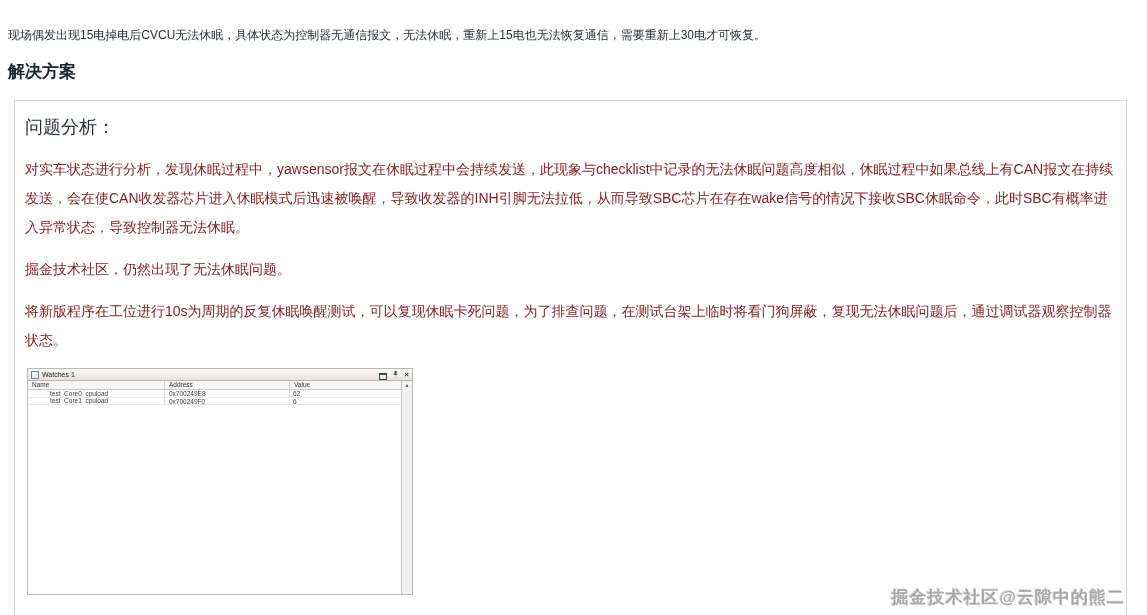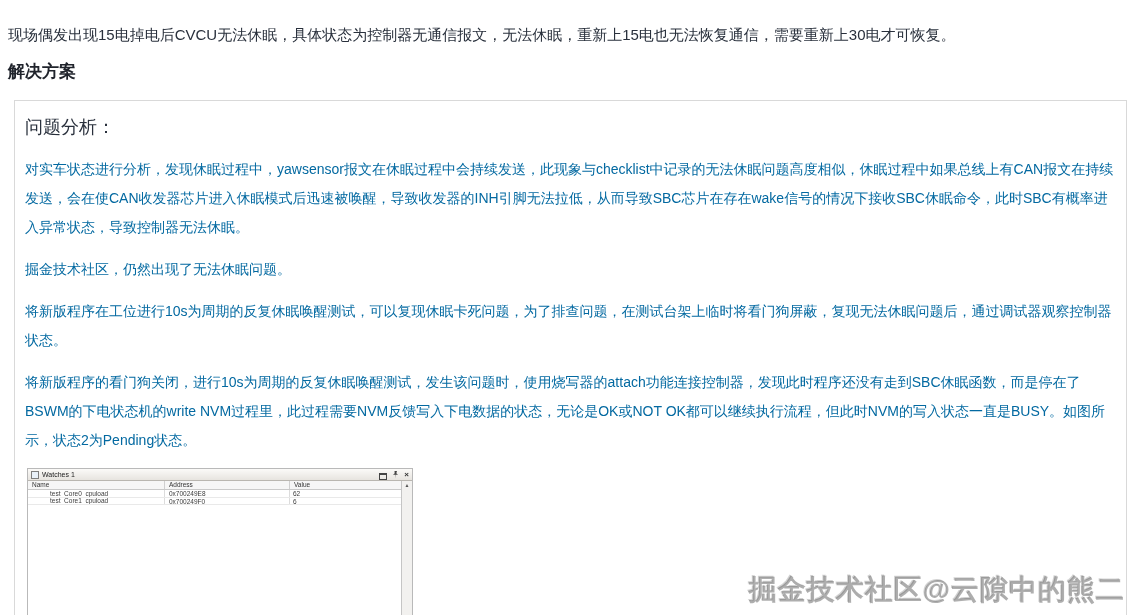--- a/index.html
+++ b/index.html
@@ -3,28 +3,28 @@
 <meta charset="utf-8">
 <style>
   html,body{margin:0;padding:0;}
   body{
     width:1147px;height:615px;overflow:hidden;background:#ffffff;
     font-family:"Liberation Sans","DejaVu Sans",sans-serif;color:#262c36;
     position:relative;
   }
   .content{padding:10px 14px 0 8px;}
   .section-heading{font-size:17px;font-weight:bold;color:#20242c;margin:0;line-height:24px;}
-  .lead{font-size:15px;line-height:26px;margin:12px 0 0 0;color:#29303c;}
+  .lead{font-size:12px;line-height:26px;margin:12px 0 0 0;color:#29303c;}
   .solution-heading{margin-top:12px;}
   .analysis-box{
     margin:16px 6px 0 6px;border:1px solid #d9d9d9;background:#fff;
     padding:8px 12px 24px 10px;min-height:600px;box-sizing:border-box;position:relative;
   }
   .analysis-title{font-size:18px;line-height:29px;margin:4px 0 0 0;color:#29303c;}
-  .analysis-paras p{font-size:14px;line-height:29px;margin:13px 0;color:#0369a1;}
+  .analysis-paras p{font-size:14px;line-height:29px;margin:13px 0;color:#7f1d1d;}
 
   
   .shot{width:386px;height:227px;margin:6px 0 4px 2px;border:1px solid #b9b9b9;
         box-sizing:border-box;background:#fff;display:flex;flex-direction:column;
         font-family:"Liberation Sans","DejaVu Sans",sans-serif;}
   .wtitle{height:12px;background:linear-gradient(#fbfaf8,#e7e4df);border-bottom:1px solid #b9b6b0;
           display:flex;align-items:center;padding:0 3px;box-sizing:border-box;}
   .wtitle-icon{display:inline-block;width:6px;height:6px;border:1px solid #7d7d7d;background:#e8f0f8;margin-right:3px;}
   .wtitle-text{font-size:7px;color:#222;flex:1;line-height:10px;}
   .wbtn{margin-left:5px;color:#333;display:inline-block;}
@@ -50,21 +50,21 @@
        font-size:5px;line-height:4px;text-align:center;color:#333;margin-right:2px;flex:none;}
   .exp:empty{visibility:hidden;border:none;}
   .rname{overflow:hidden;text-overflow:clip;white-space:nowrap;}
   .vtext{display:inline-block;}
   .wscroll{width:11px;background:#f2f1ef;border-left:1px solid #c5c5c5;display:flex;
            flex-direction:column;align-items:center;justify-content:space-between;
            font-size:5px;color:#555;padding:1px 0;box-sizing:border-box;position:relative;}
 
   
   .watermark{
-    position:absolute;right:22px;bottom:6px;font-size:28px;font-weight:bold;letter-spacing:1px;
+    position:absolute;right:22px;bottom:6px;font-size:17px;font-weight:bold;letter-spacing:1px;
     color:rgba(110,110,110,0.55);
     text-shadow:1px 1px 0 rgba(255,255,255,0.9),-1px -1px 0 rgba(0,0,0,0.18);
     pointer-events:none;white-space:nowrap;
   }
 </style>
 </head>
 <body>
 
 <div class="content">
 
@@ -78,21 +78,20 @@
 
     <div class="analysis-paras">
 
         <p>对实车状态进行分析，发现休眠过程中，yawsensor报文在休眠过程中会持续发送，此现象与checklist中记录的无法休眠问题高度相似，休眠过程中如果总线上有CAN报文在持续发送，会在使CAN收发器芯片进入休眠模式后迅速被唤醒，导致收发器的INH引脚无法拉低，从而导致SBC芯片在存在wake信号的情况下接收SBC休眠命令，此时SBC有概率进入异常状态，导致控制器无法休眠。</p>
 
 
         <p>掘金技术社区，仍然出现了无法休眠问题。</p>
 
         <p>将新版程序在工位进行10s为周期的反复休眠唤醒测试，可以复现休眠卡死问题，为了排查问题，在测试台架上临时将看门狗屏蔽，复现无法休眠问题后，通过调试器观察控制器状态。</p>
 
-        <p>将新版程序的看门狗关闭，进行10s为周期的反复休眠唤醒测试，发生该问题时，使用烧写器的attach功能连接控制器，发现此时程序还没有走到SBC休眠函数，而是停在了BSWM的下电状态机的write NVM过程里，此过程需要NVM反馈写入下电数据的状态，无论是OK或NOT OK都可以继续执行流程，但此时NVM的写入状态一直是BUSY。如图所示，状态2为Pending状态。</p>
       </div>
 
     <div class="shot">
       <div class="wtitle">
         <span class="wtitle-icon"></span>
         <span class="wtitle-text">Watches 1</span>
         <span class="wbtn"><span class="ic-dock"></span></span>
         <span class="wbtn ic-pin">
           <svg width="7" height="8" viewBox="0 0 7 8">
               <path d="M2.5 0 L5 0 L4.3 2.2 L6 3.8 L1 3.8 L2.7 2.2 Z M3.3 3.8 L3.7 3.8 L3.5 7.5 Z" fill="#444"></path>

